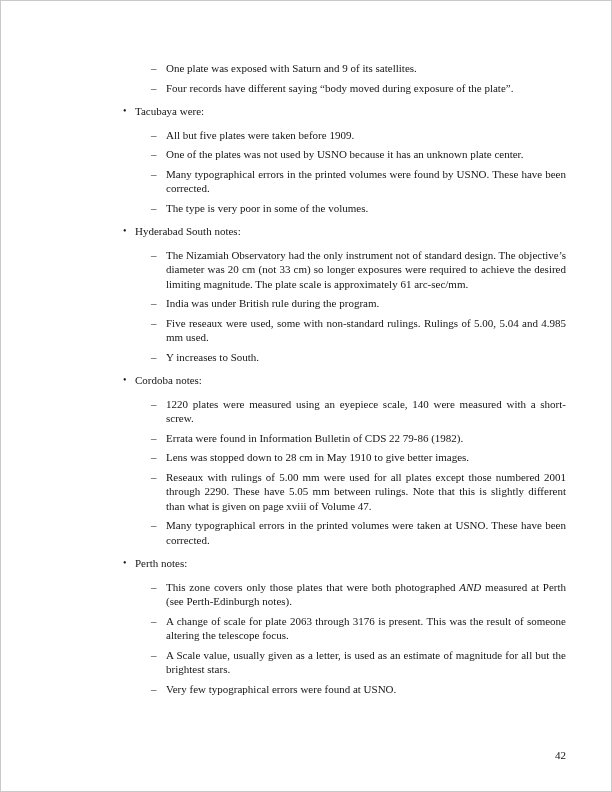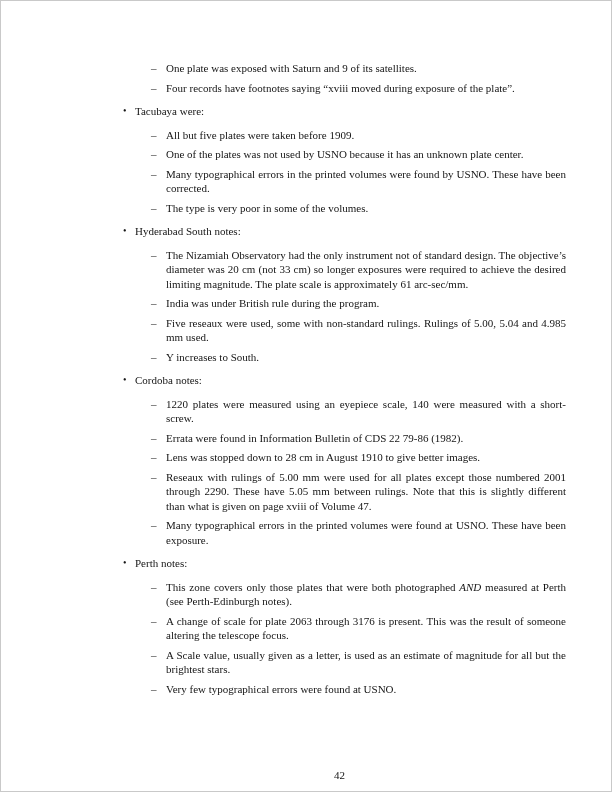--- a/index.html
+++ b/index.html
@@ -42,40 +42,40 @@
   }
   .sub-list li:first-child { margin-top: 0; }
   .dash-marker { flex: 0 0 15px; }
   .item-text {
     flex: 1;
     text-align: justify;
   }
   .item-text .it { font-style: italic; }
   .footer {
     position: absolute;
-    top: 767px;
+    top: 747px;
     left: 112px;
     right: 45px;
-    text-align: center;
+    text-align: right;
   }
 </style>
 </head>
 <body>
 
 <div class="page">
   <div class="content">
 
     <ul class="sub-list first">
       <li>
         <span class="dash-marker">–</span>
         <span class="item-text">One plate was exposed with Saturn and 9 of its satellites.</span>
       </li>
       <li>
         <span class="dash-marker">–</span>
-        <span class="item-text">Four records have footnotes saying “xviii moved during exposure of the plate”.</span>
+        <span class="item-text">Four records have different saying “body moved during exposure of the plate”.</span>
       </li>
     </ul>
 
     <div class="bullet-head">
       <span class="bullet-marker">•</span>
       <span>Tacubaya were:</span>
     </div>
     <ul class="sub-list">
       <li>
         <span class="dash-marker">–</span>
@@ -126,29 +126,29 @@
       <li>
         <span class="dash-marker">–</span>
         <span class="item-text">1220 plates were measured using an eyepiece scale, 140 were measured with a short-screw.</span>
       </li>
       <li>
         <span class="dash-marker">–</span>
         <span class="item-text">Errata were found in Information Bulletin of CDS 22 79-86 (1982).</span>
       </li>
       <li>
         <span class="dash-marker">–</span>
-        <span class="item-text">Lens was stopped down to 28 cm in August 1910 to give better images.</span>
+        <span class="item-text">Lens was stopped down to 28 cm in May 1910 to give better images.</span>
       </li>
       <li>
         <span class="dash-marker">–</span>
         <span class="item-text">Reseaux with rulings of 5.00 mm were used for all plates except those numbered 2001 through 2290. These have 5.05 mm between rulings. Note that this is slightly different than what is given on page xviii of Volume 47.</span>
       </li>
       <li>
         <span class="dash-marker">–</span>
-        <span class="item-text">Many typographical errors in the printed volumes were found at USNO. These have been exposure.</span>
+        <span class="item-text">Many typographical errors in the printed volumes were taken at USNO. These have been corrected.</span>
       </li>
     </ul>
 
     <div class="bullet-head">
       <span class="bullet-marker">•</span>
       <span>Perth notes:</span>
     </div>
     <ul class="sub-list">
       <li>
         <span class="dash-marker">–</span>

